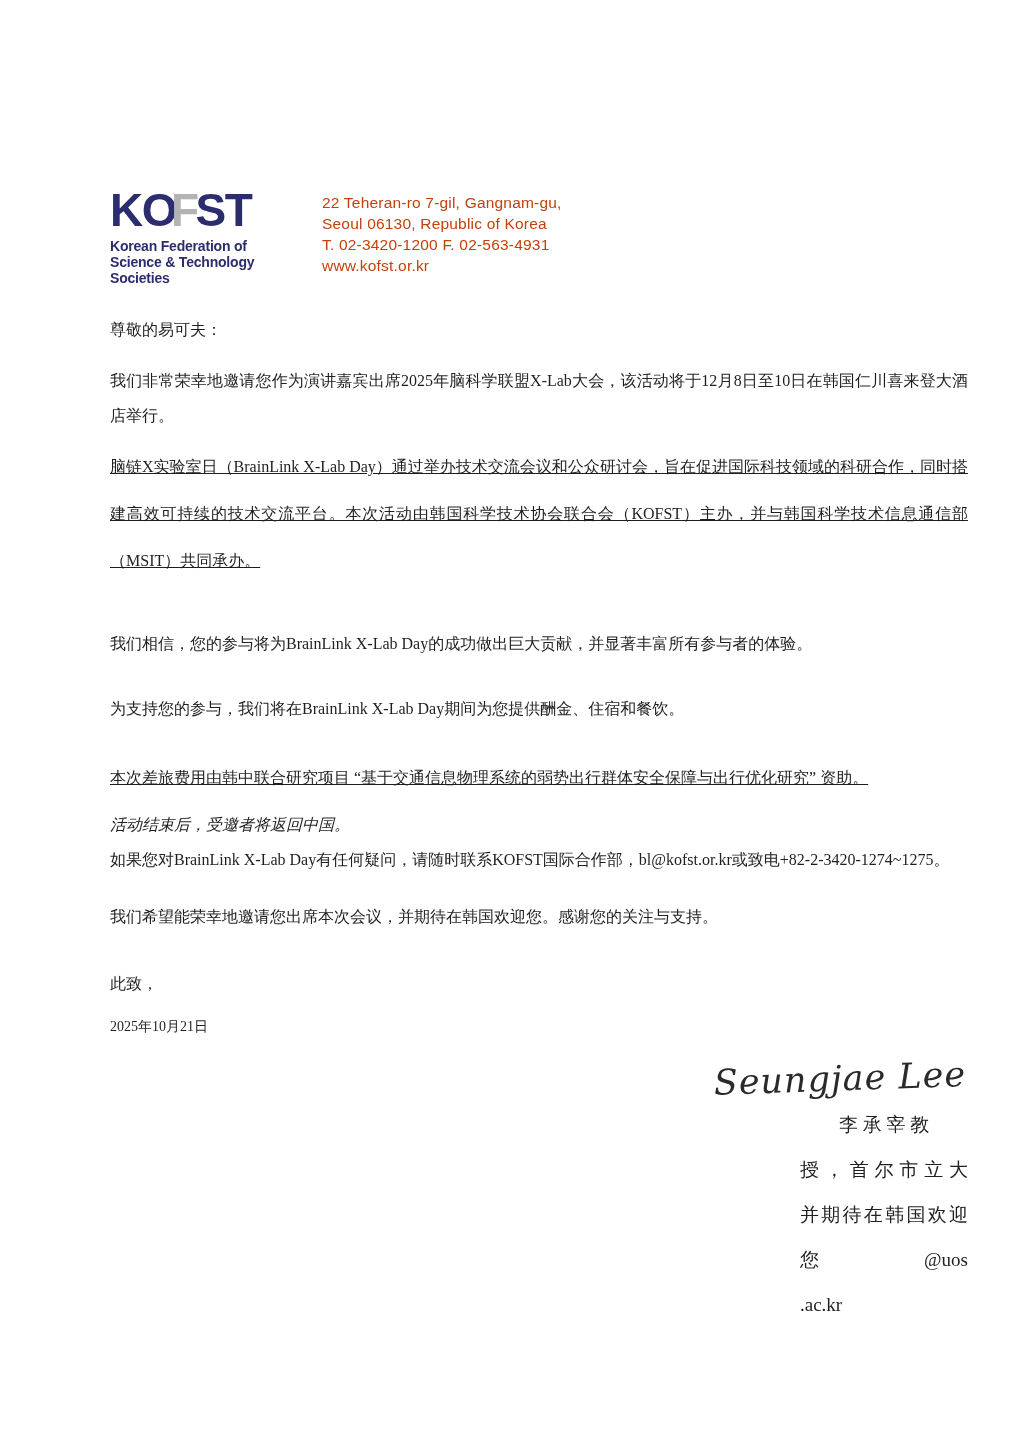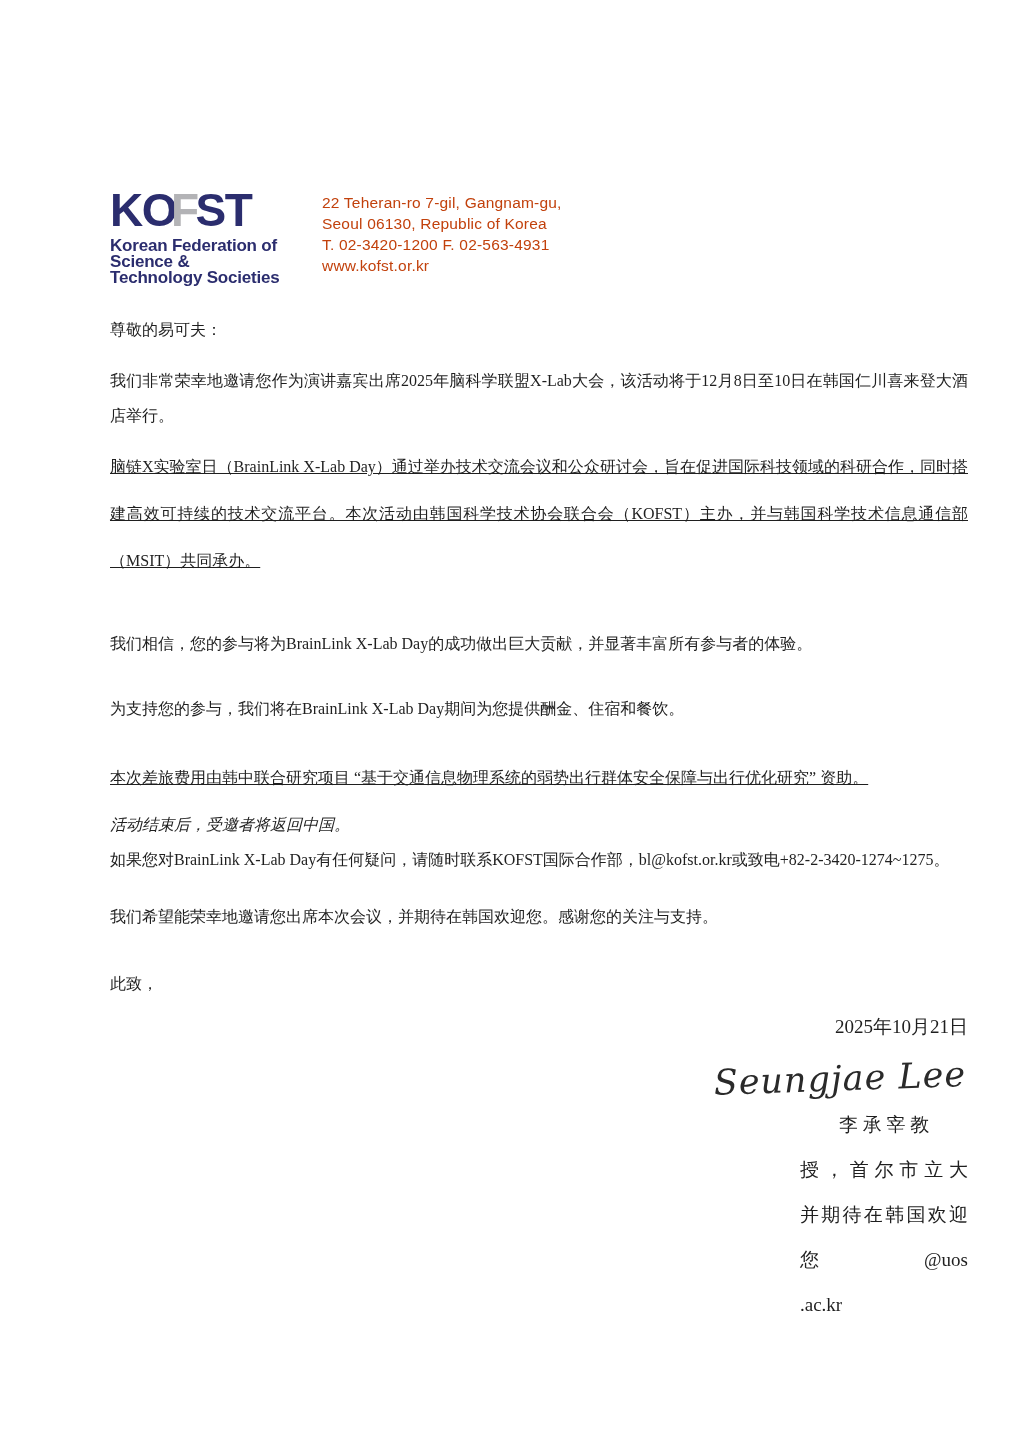--- a/index.html
+++ b/index.html
@@ -26,21 +26,21 @@
     line-height: 44px;
     letter-spacing: -1.5px;
     color: #2b2d6e;
     white-space: nowrap;
   }
   .logo-word .lf { color: #b3b3b6; margin-left: -5px; margin-right: -2px; }
   .logo-tagline {
     margin-top: 6px;
     font-family: "Liberation Sans", "DejaVu Sans", sans-serif;
     font-weight: 700;
-    font-size: 17px;
+    font-size: 14px;
     line-height: 16px;
     letter-spacing: -0.2px;
     color: #2b2d6e;
   }
   .address {
     margin-left: 40px;
     padding-top: 4px;
     font-family: "Liberation Sans", "DejaVu Sans", sans-serif;
     font-size: 15.5px;
     line-height: 21px;
@@ -61,23 +61,23 @@
   .p5 { margin-top: 30px !important; }
   .p6 { margin-top: 28px !important; }
   .p7 { margin-top: 6px !important; font-style: italic; }
   .p8 { margin-top: 0px !important; }
   .p9 { margin-top: 22px !important; }
   .closing { margin-top: 32px !important; line-height: 35px; }
 
   
   .date {
     margin-top: 8px;
-    font-size: 19px;
+    font-size: 14px;
     line-height: 35px;
-    text-align: right;
+    text-align: left;
   }
   .signature {
     margin-top: 4px;
     text-align: right;
     padding-right: 2px;
     font-family: "DejaVu Serif", "Liberation Serif", serif;
     font-style: italic;
     font-size: 35px;
     line-height: 52px;
     letter-spacing: 1px;

